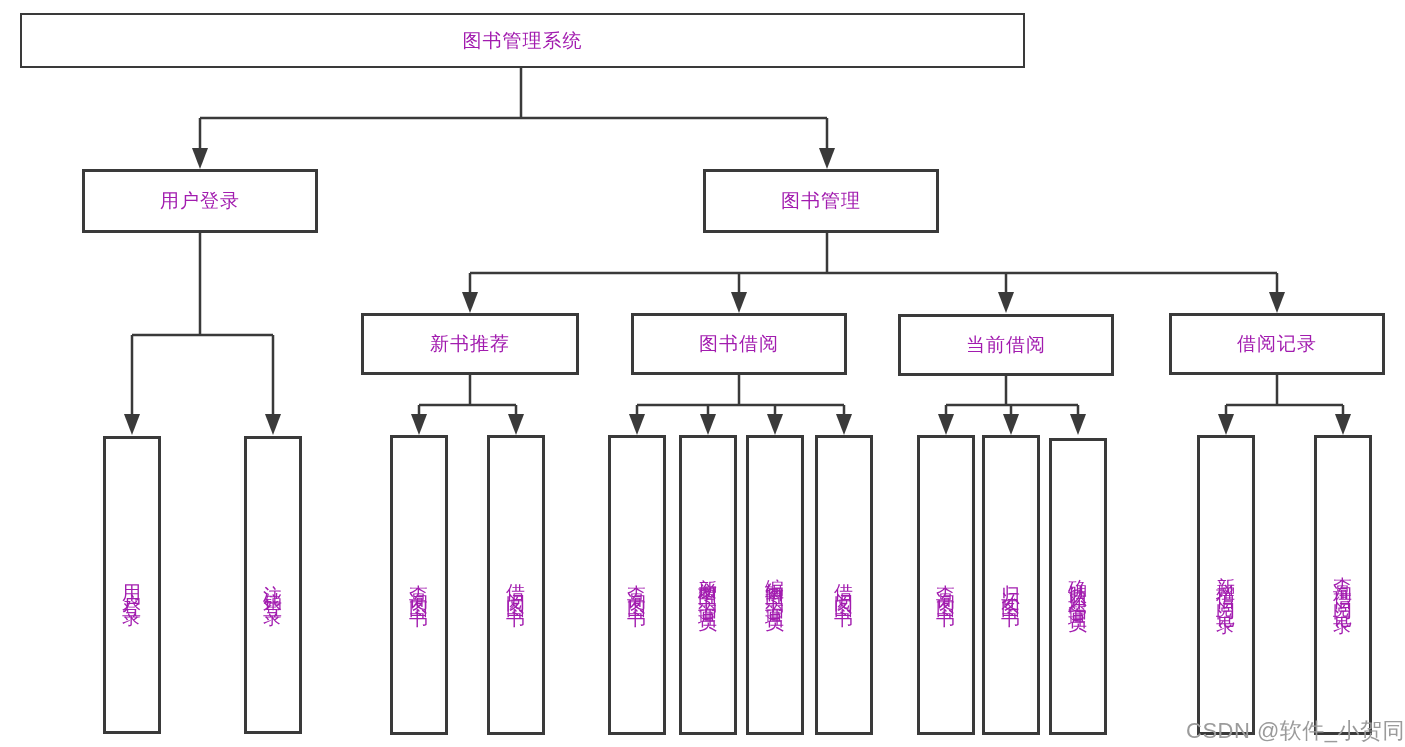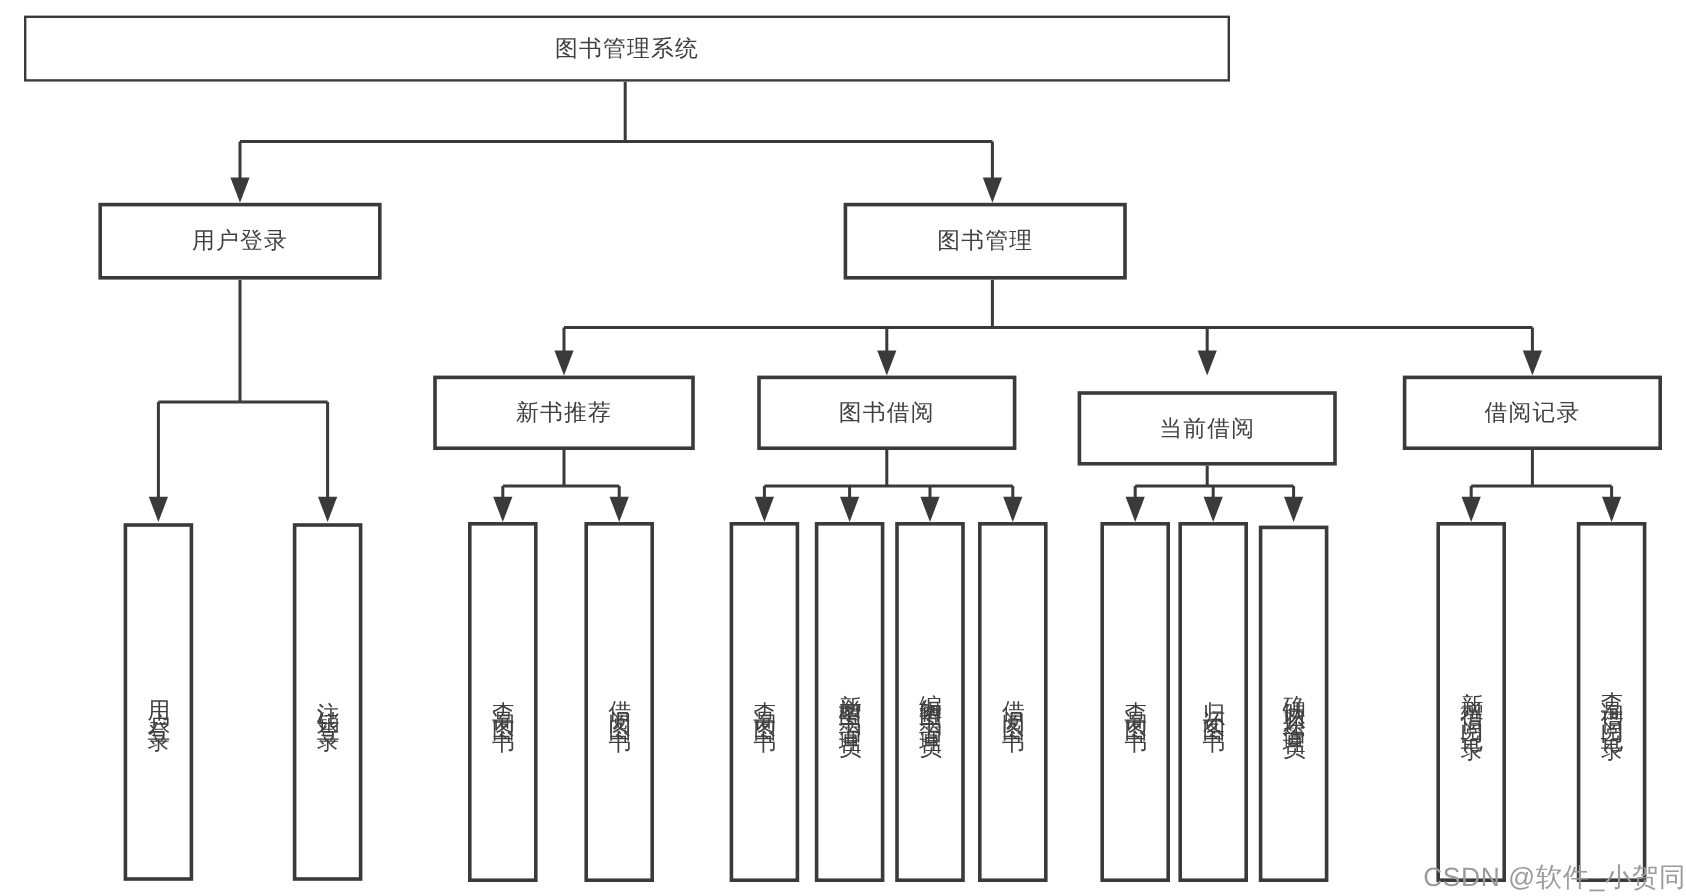--- a/index.html
+++ b/index.html
@@ -24,21 +24,21 @@
     pointer-events: none;
   }
   .node {
     position: absolute;
     box-sizing: border-box;
     background: #ffffff;
     border: 3px solid #3a3a3a;
     display: flex;
     align-items: center;
     justify-content: center;
-    color: #404040;
+    color: #a21caf;
   }
   .node.root {
     border-width: 2px;
     font-size: 19px;
     letter-spacing: 1px;
   }
   .node.hbox {
     font-size: 19px;
     letter-spacing: 1px;
   }
@@ -117,21 +117,21 @@
   <div class="node hbox" style="left:703px; top:169px; width:236px; height:64px;">
     <span>图书管理</span>
   </div>
 
   <div class="node hbox" style="left:361px; top:313px; width:218px; height:62px;">
     <span>新书推荐</span>
   </div>
   <div class="node hbox" style="left:631px; top:313px; width:216px; height:62px;">
     <span>图书借阅</span>
   </div>
-  <div class="node hbox" style="left:898px; top:326px; width:216px; height:62px;">
+  <div class="node hbox" style="left:898px; top:314px; width:216px; height:62px;">
     <span>当前借阅</span>
   </div>
   <div class="node hbox" style="left:1169px; top:313px; width:216px; height:62px;">
     <span>借阅记录</span>
   </div>
 
   <div class="node vbox" style="left:103px; top:436px; width:58px; height:298px;">
     <span class="vtext">用户登录</span>
   </div>
   <div class="node vbox" style="left:244px; top:436px; width:58px; height:298px;">

